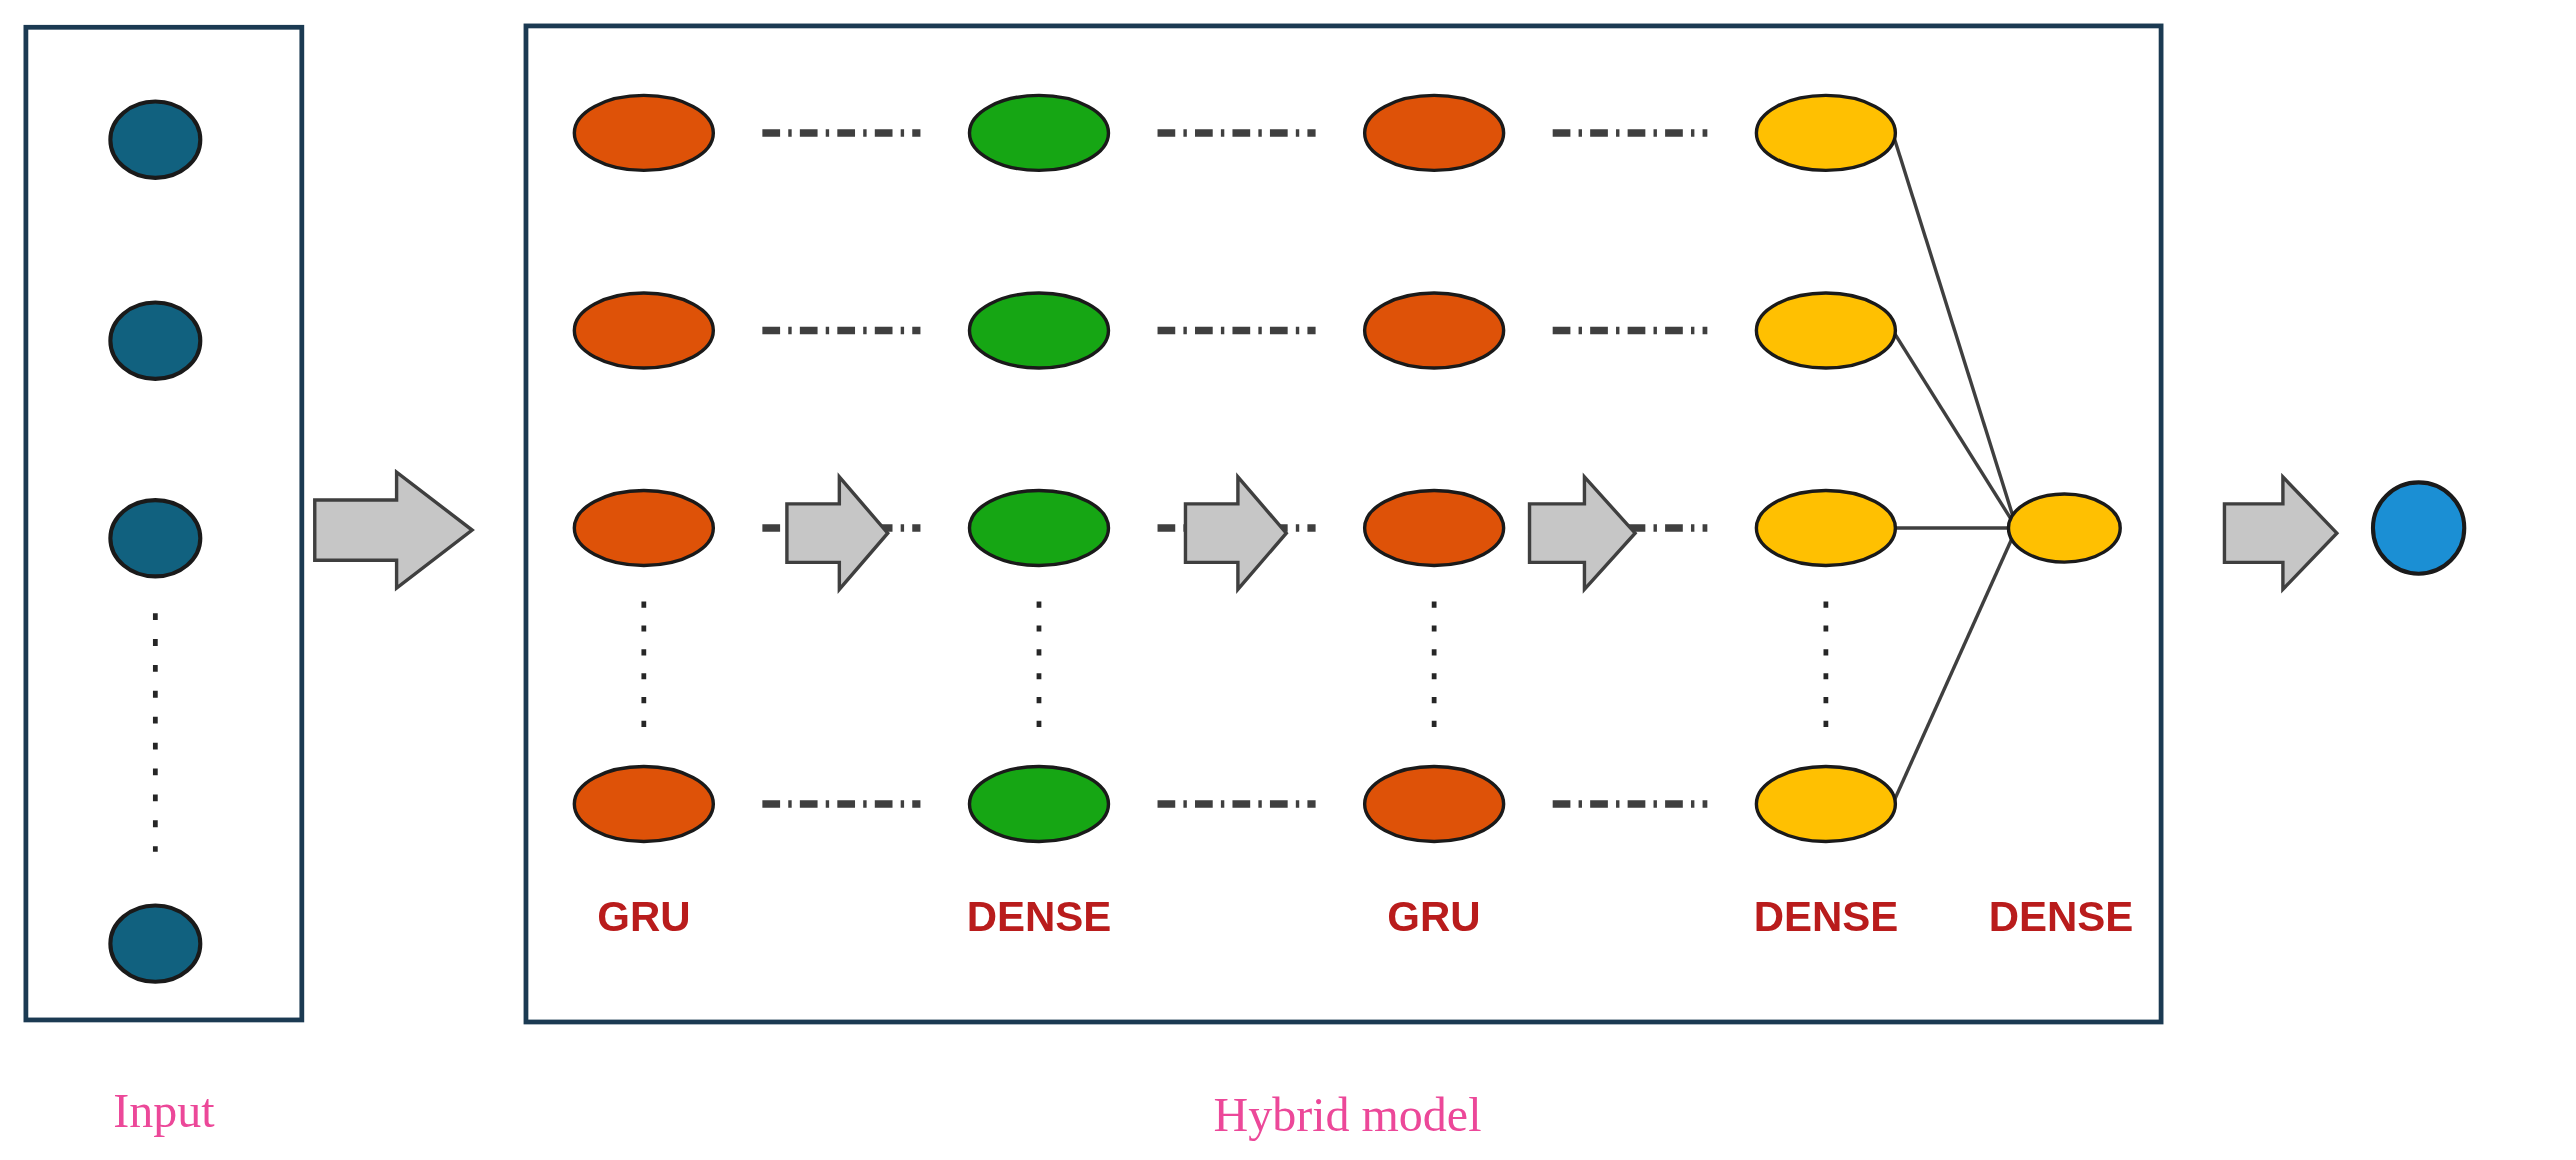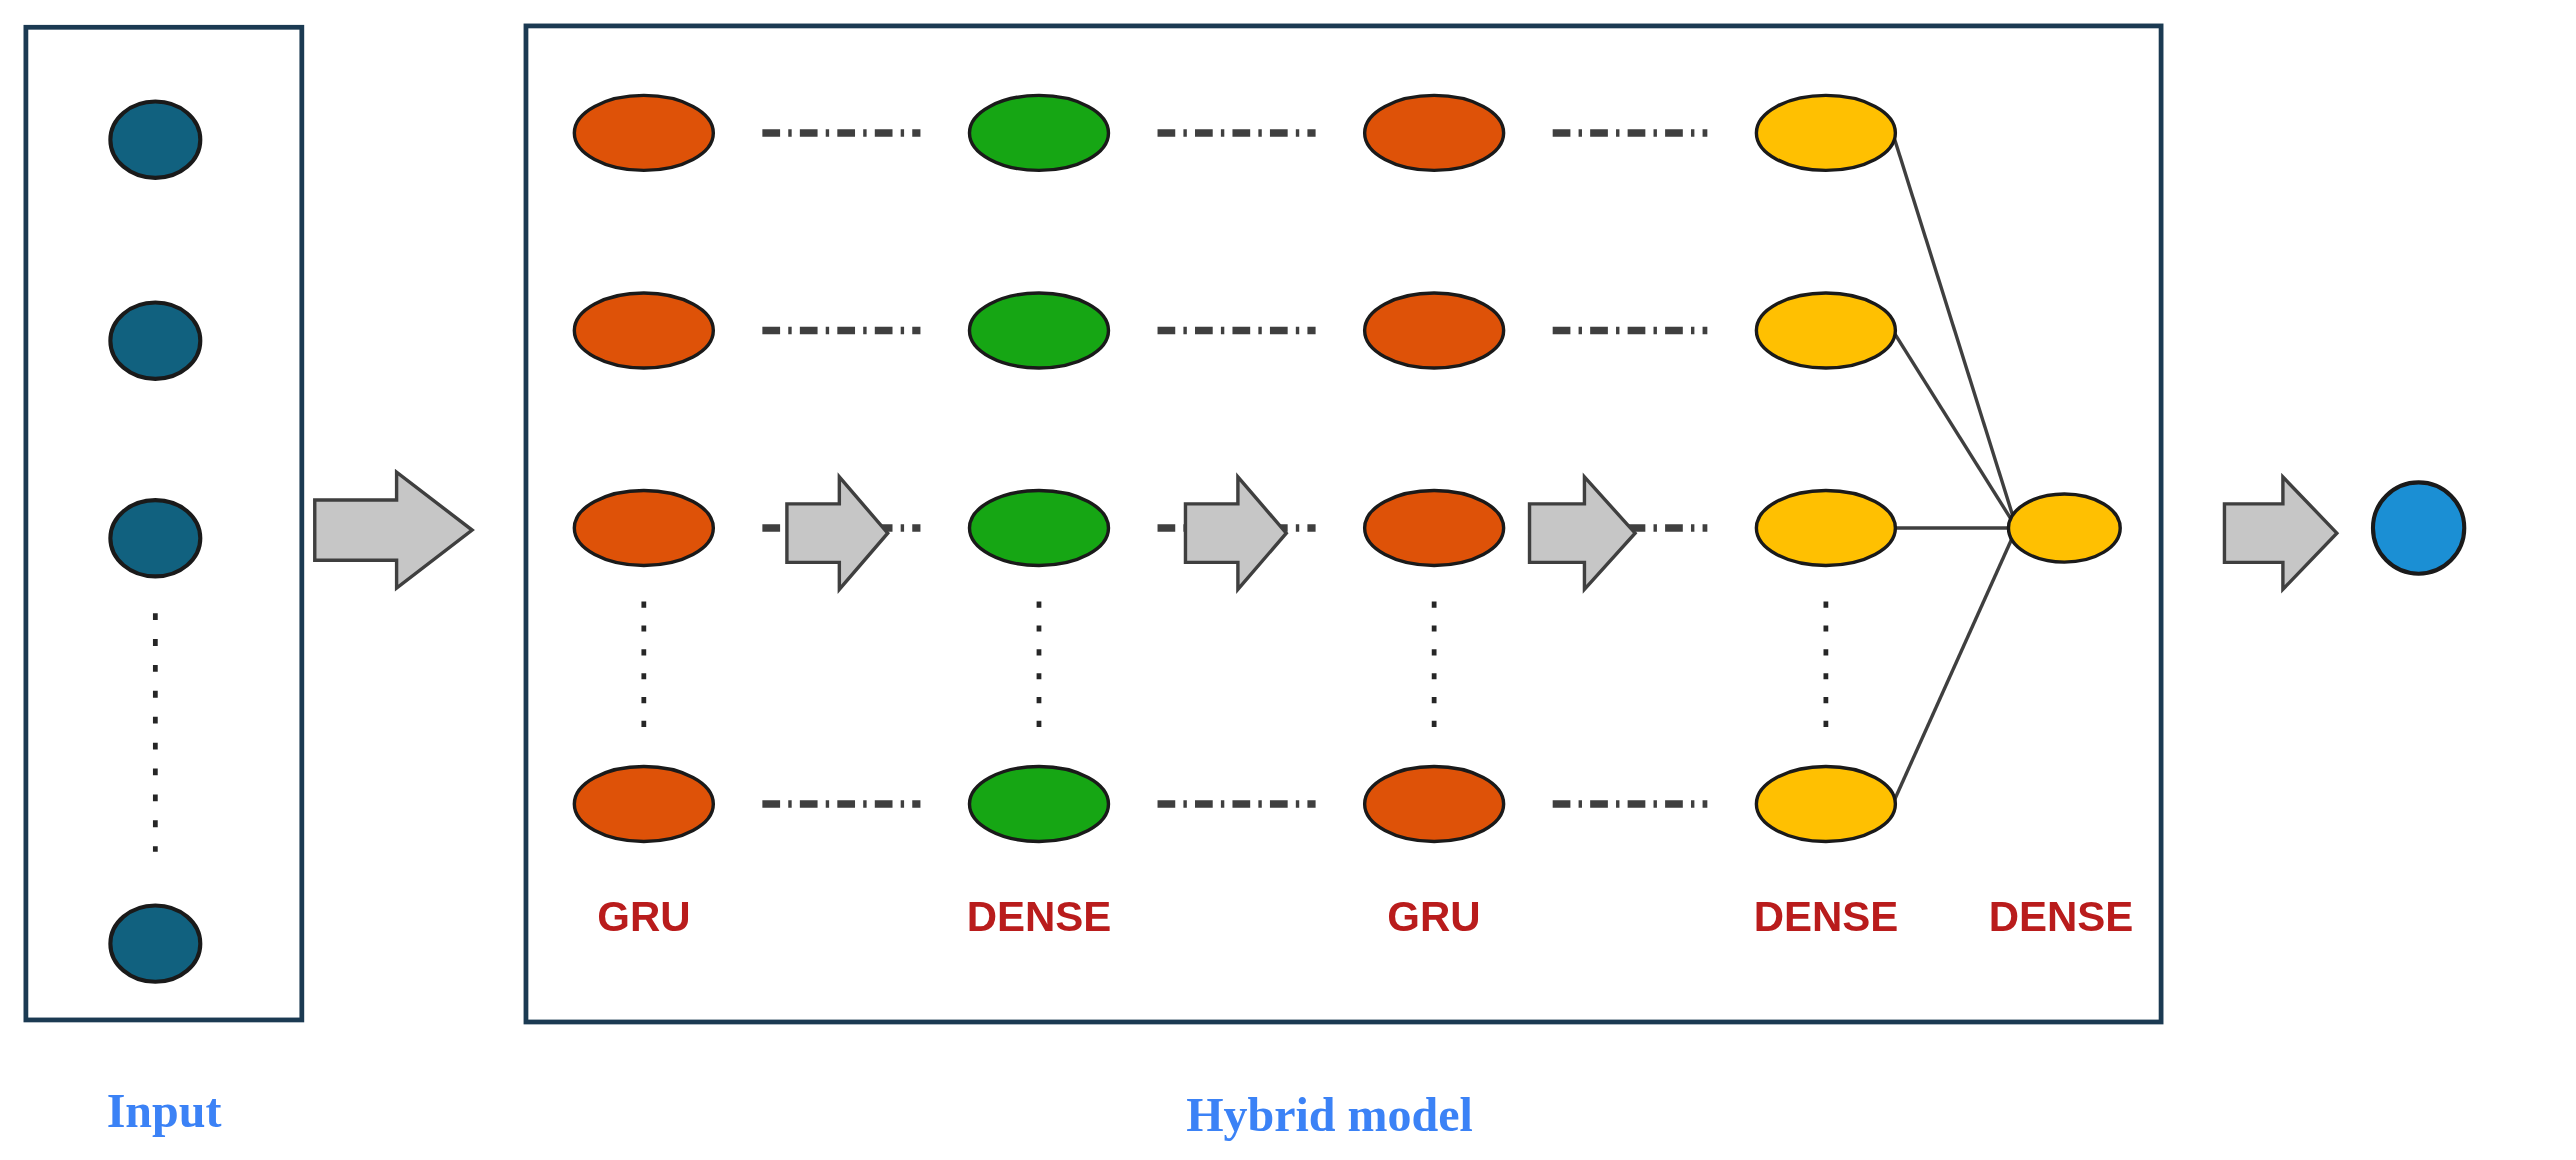--- a/index.html
+++ b/index.html
@@ -1,25 +1,25 @@
 <!DOCTYPE html>
 <html style="font-size:11px"><head>
 <meta charset="utf-8">
 <style>
   html,body{margin:0;padding:0;background:#ffffff;}
   body{font-family:"Liberation Sans",sans-serif;}
   #stage{position:relative;width:2576px;height:1161px;background:#ffffff;overflow:hidden;}
   #vec{position:absolute;left:0;top:0;width:2576px;height:1161px;}
-  .cap{position:absolute;font-family:"Liberation Serif",serif;font-weight:bold;color:#3b82f6;
+  .cap{position:absolute;font-family:"Liberation Serif",serif;font-weight:normal;color:#ec4899;
        white-space:nowrap;text-align:center;}
   .layerlab{position:absolute;font-family:"Liberation Sans",sans-serif;font-weight:bold;
             color:#b91c1c;white-space:nowrap;text-align:center;font-size:42px;
             transform:translateX(-50%);}
   #cap-input{font-size:48px;left:26px;top:1083px;width:276px;}
-  #cap-hybrid{font-size:48px;left:512px;top:1087px;width:1635px;}
+  #cap-hybrid{font-size:48px;left:530px;top:1087px;width:1635px;}
   #cap-output{font-size:48px;left:2269px;top:1083px;width:300px;}
 </style>
 </head>
 <body>
 
 <div id="stage">
 
   <svg id="vec" viewBox="0 0 3781 1704">
     <g id="g-boxes">
         <rect x="38" y="40" width="405" height="1457" fill="none" stroke="#1B3A52" stroke-width="7"></rect>

